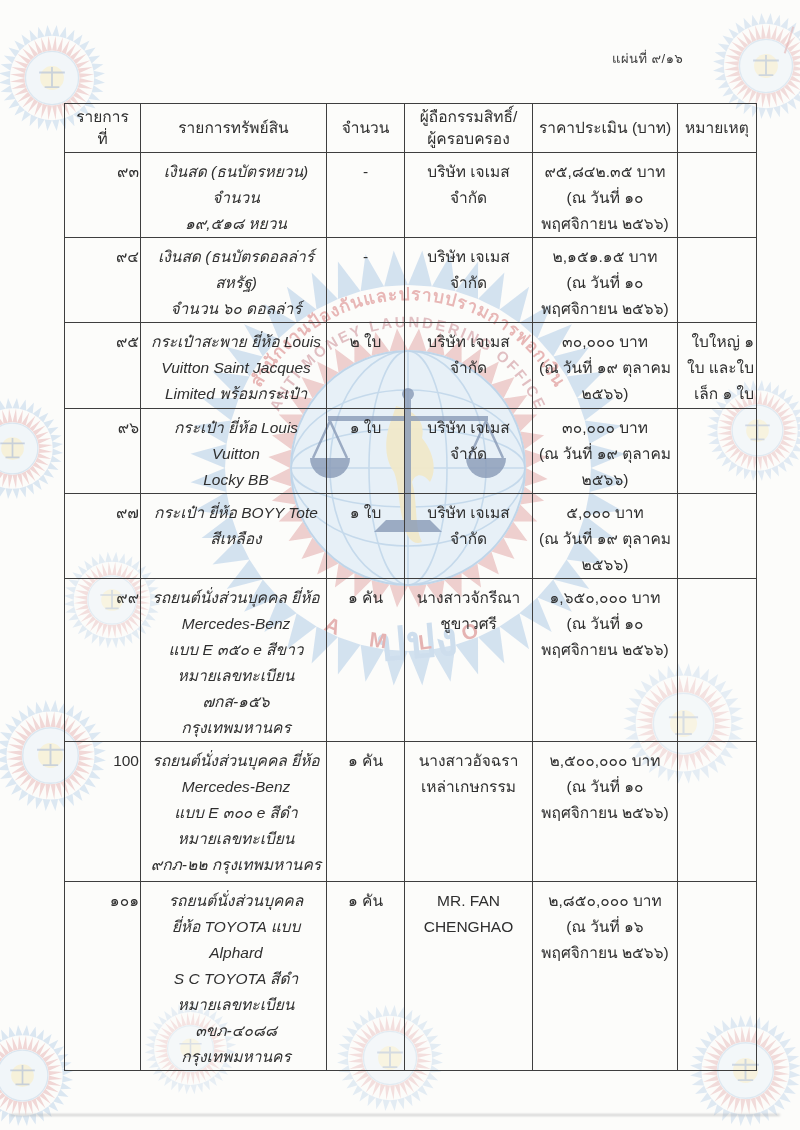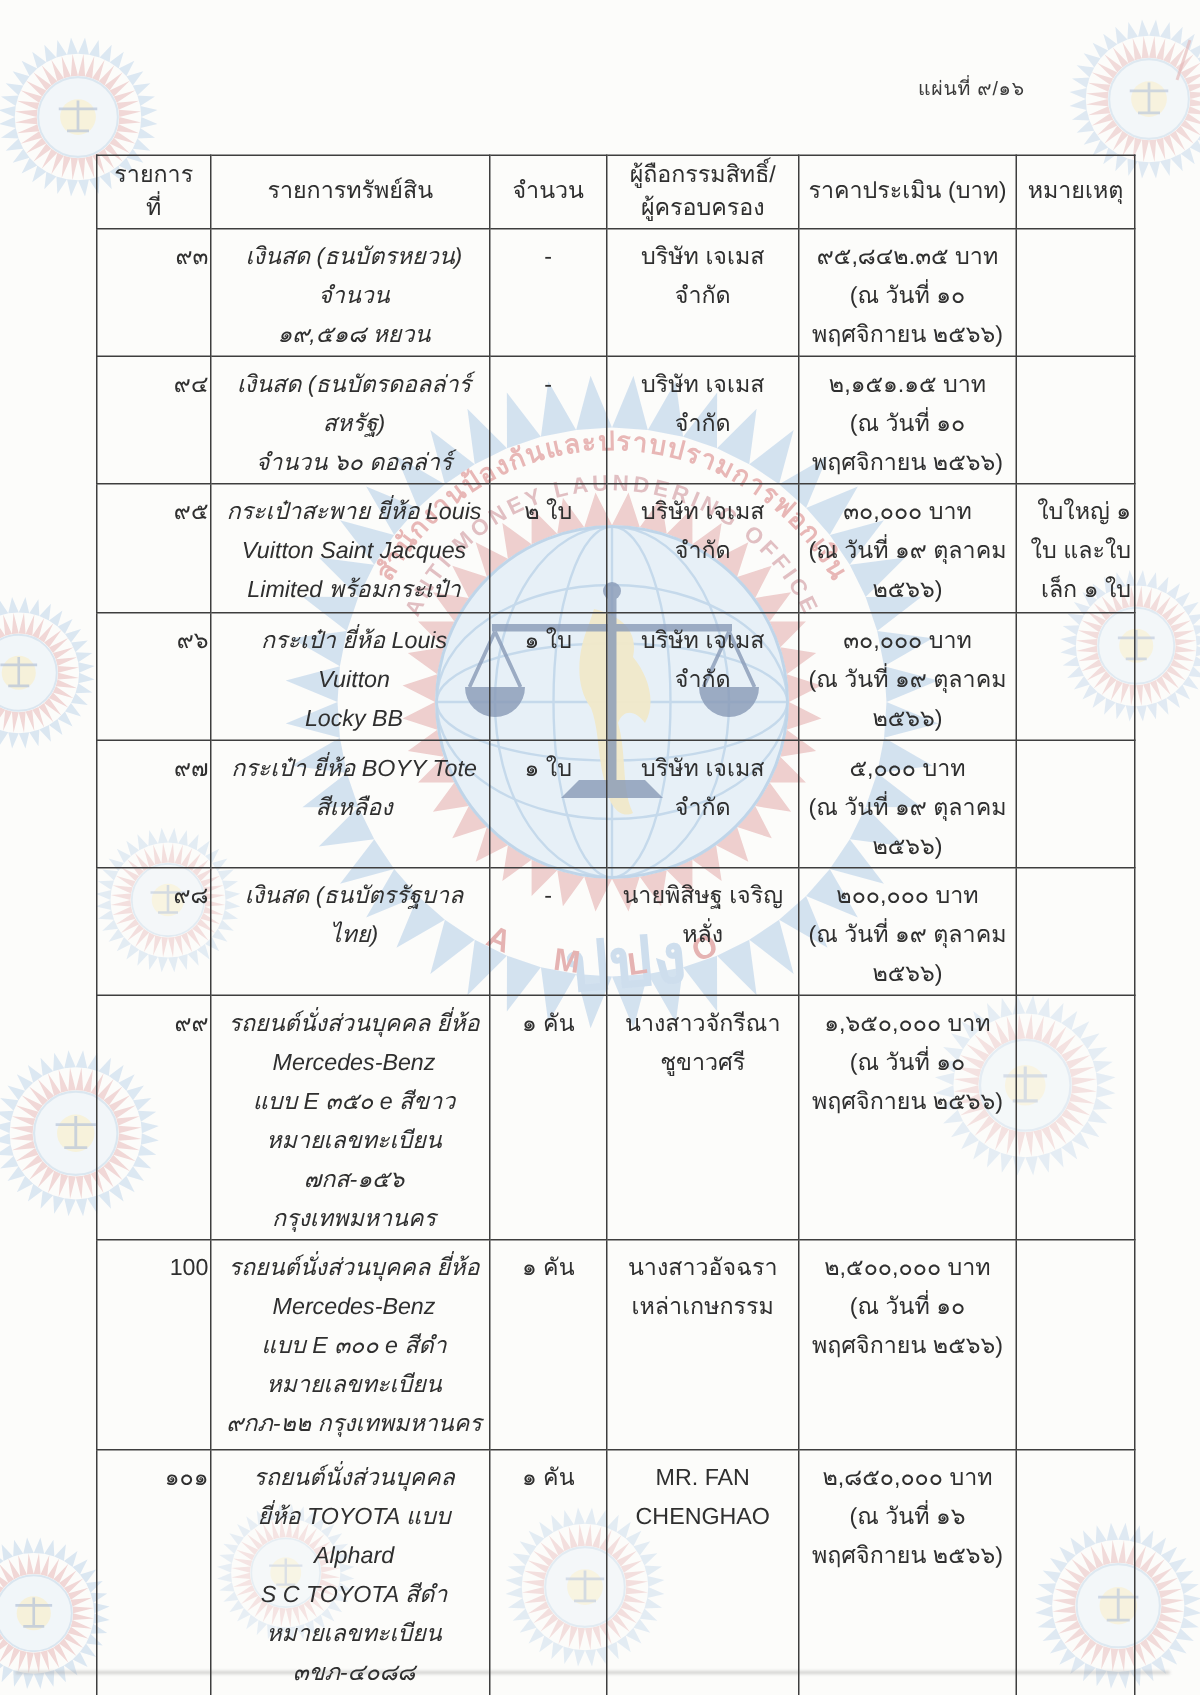--- a/index.html
+++ b/index.html
@@ -250,36 +250,20 @@
             <td class="c-owner">
               <div>บริษัท เจเมส จำกัด</div>
             </td>
             <td class="c-price">
               <div>๕,๐๐๐ บาท</div>
               <div>(ณ วันที่ ๑๙ ตุลาคม</div>
               <div>๒๕๖๖)</div>
             </td>
             <td class="c-note"></td>
           </tr>
-          <tr style="height: 77px;">
-            <td class="c-no">๙๘</td>
-            <td class="c-asset">
-              <div>เงินสด (ธนบัตรรัฐบาลไทย)</div>
-            </td>
-            <td class="c-qty">-</td>
-            <td class="c-owner">
-              <div>นายพิสิษฐ เจริญหลั่ง</div>
-            </td>
-            <td class="c-price">
-              <div>๒๐๐,๐๐๐ บาท</div>
-              <div>(ณ วันที่ ๑๙ ตุลาคม</div>
-              <div>๒๕๖๖)</div>
-            </td>
-            <td class="c-note"></td>
-          </tr>
           <tr style="height: 132px;">
             <td class="c-no">๙๙</td>
             <td class="c-asset">
               <div>รถยนต์นั่งส่วนบุคคล ยี่ห้อ</div>
               <div>Mercedes-Benz</div>
               <div>แบบ E ๓๕๐ e สีขาว</div>
               <div>หมายเลขทะเบียน ๗กส-๑๕๖</div>
               <div>กรุงเทพมหานคร</div>
             </td>
             <td class="c-qty">๑ คัน</td>

